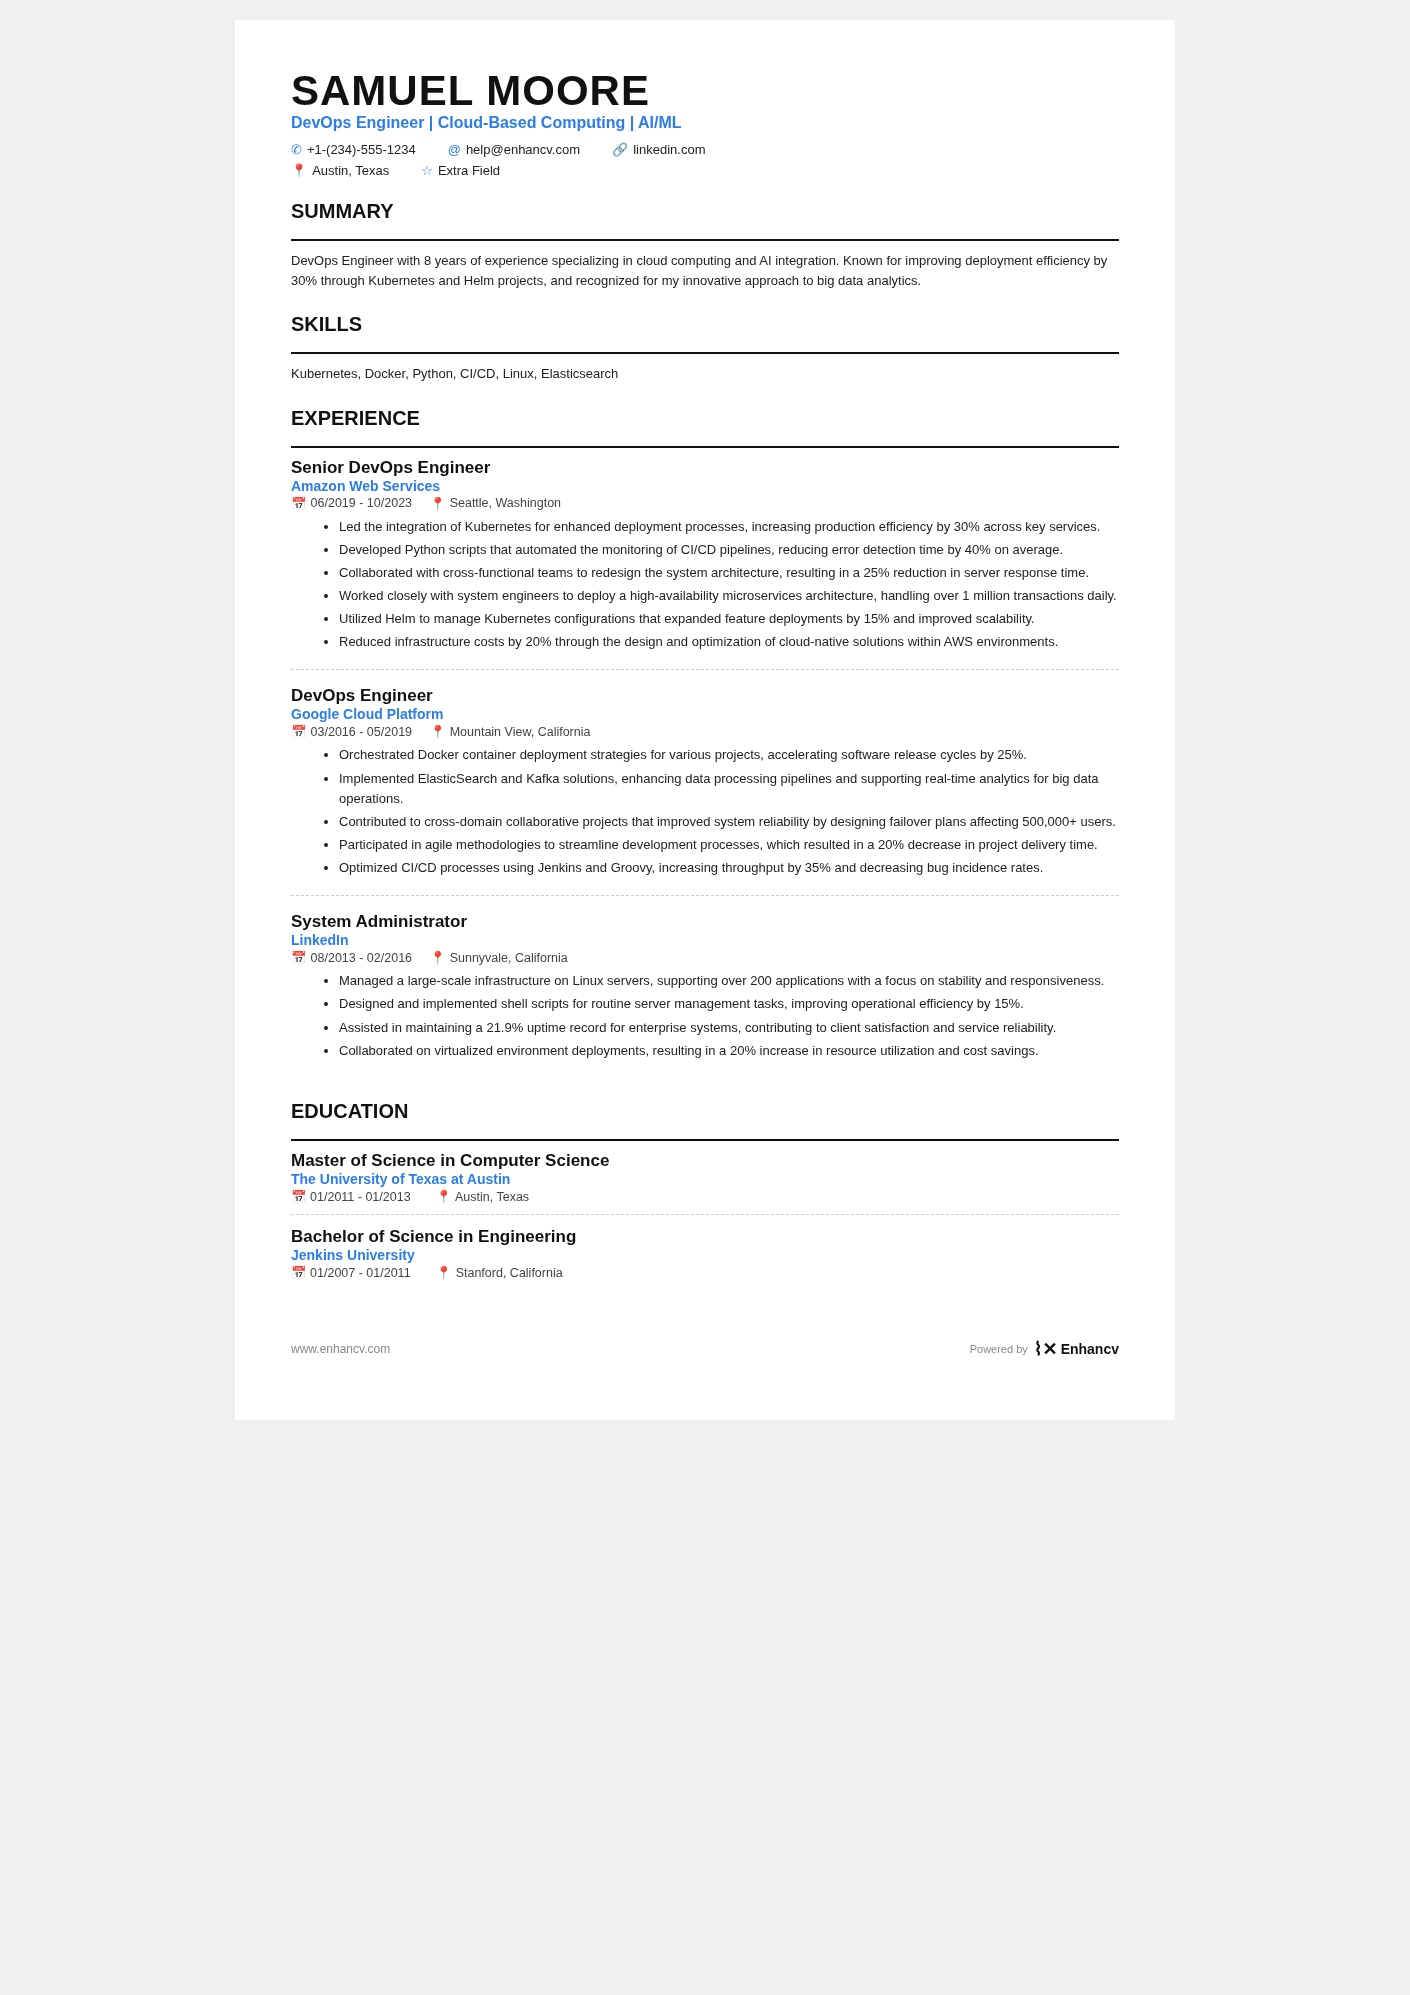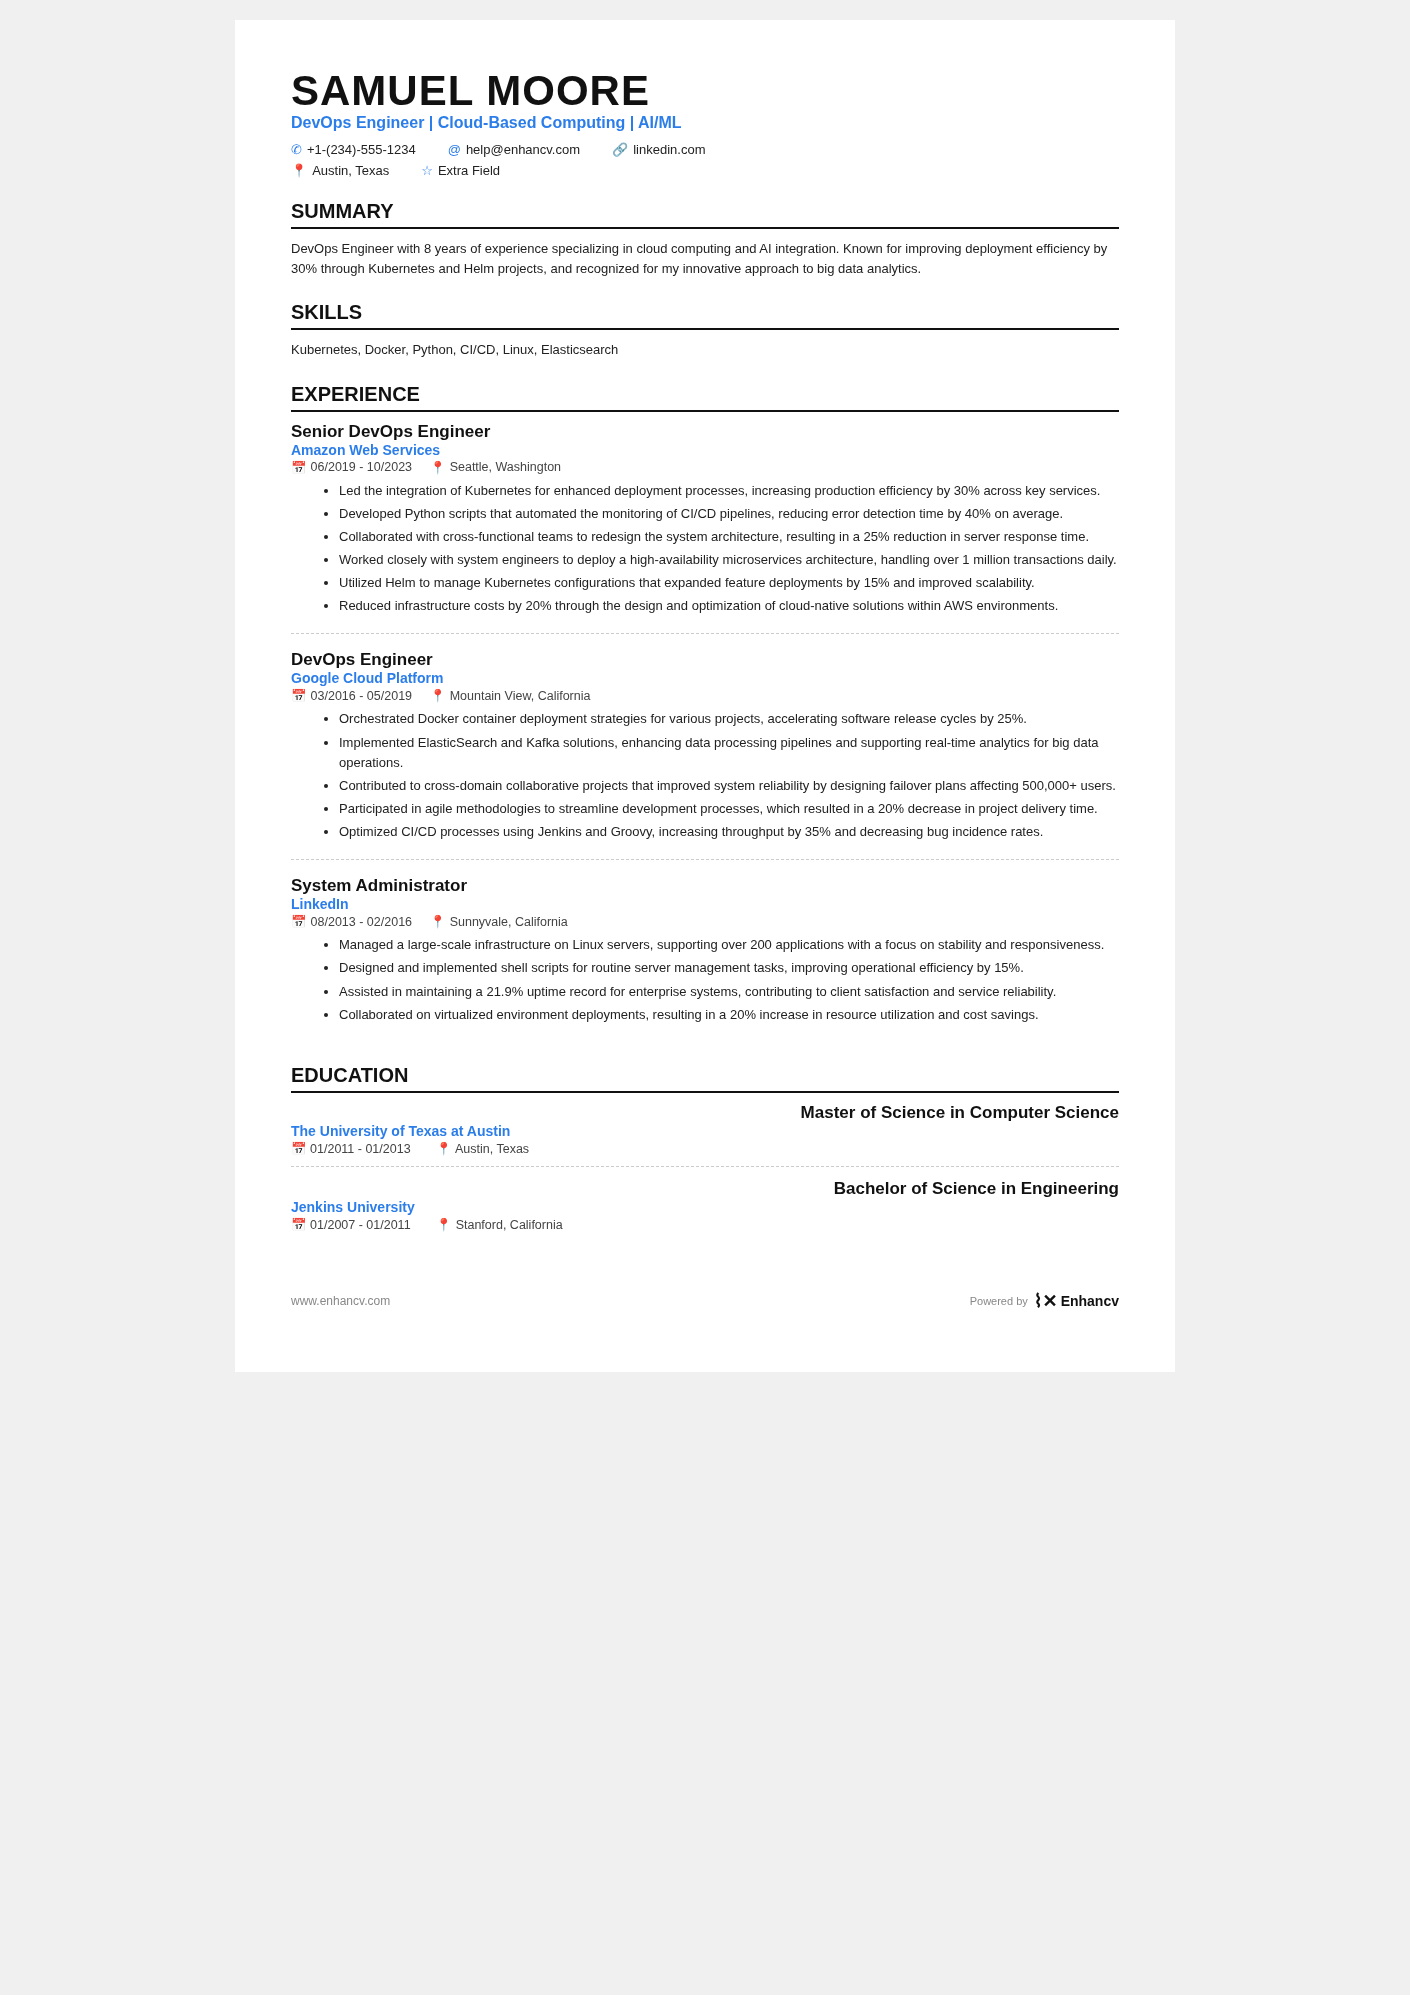--- a/index.html
+++ b/index.html
@@ -49,21 +49,21 @@
     }
     .section {
       margin-top: 22px;
     }
     .section-title {
       font-size: 20px;
       font-weight: 900;
       color: #111;
       text-transform: uppercase;
       border-bottom: 2px solid #111;
-      padding-bottom: 4px;
+      padding-bottom: 16px;
       margin-bottom: 10px;
     }
     .section-text {
       font-size: 13px;
       color: #222;
       line-height: 1.55;
     }
     .experience-item {
       margin-bottom: 16px;
       border-bottom: 1px dashed #ccc;
@@ -110,21 +110,20 @@
       border-bottom: 1px dashed #ccc;
       padding-bottom: 10px;
     }
     .edu-item:last-child {
       border-bottom: none;
     }
     .edu-degree {
       font-size: 17px;
       font-weight: 700;
       color: #111;
-      text-align: right;
     }
     .edu-school {
       font-size: 14px;
       font-weight: 700;
       color: #2b7de9;
     }
     .edu-meta {
       font-size: 12.5px;
       color: #444;
       display: flex;

